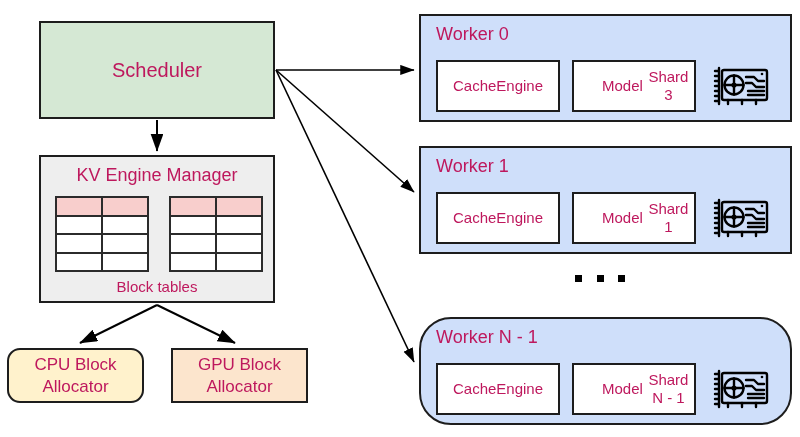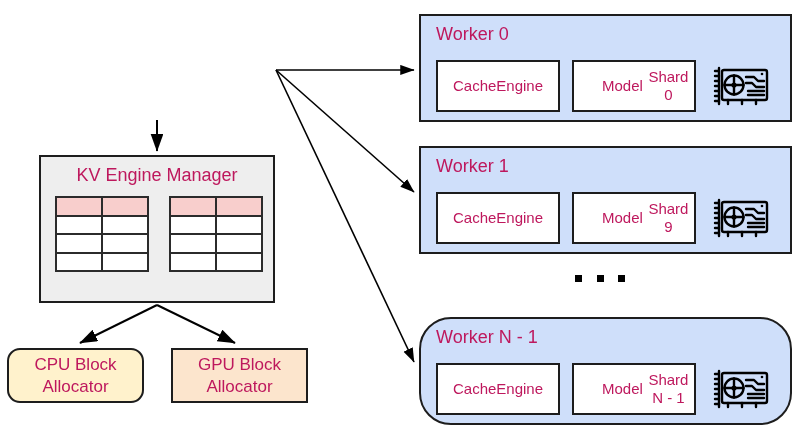--- a/index.html
+++ b/index.html
@@ -178,20 +178,23 @@
     left: 0; top: 0;
     width: 800px; height: 437px;
     pointer-events: none;
   }
 </style>
 </head>
 <body>
 
 <div id="diagram-root">
 
+  <div class="node" id="scheduler">
+    <span>Scheduler</span>
+  </div>
 
   <div class="node" id="kv-cache-manager">
     <div id="kv-title">KV Engine Manager</div>
 
     <div id="block-tables-wrap">
 
       <div class="block-table">
         <div class="bt-row filled">
           <div class="bt-cell"></div>
           <div class="bt-cell"></div>
@@ -224,20 +227,21 @@
           <div class="bt-cell"></div>
         </div>
         <div class="bt-row">
           <div class="bt-cell"></div>
           <div class="bt-cell"></div>
         </div>
       </div>
 
     </div>
 
+    <div id="block-tables-caption">Block tables</div>
   </div>
 
   <div class="node allocator" id="cpu-allocator">
     <span>CPU Block</span>
     <span>Allocator</span>
   </div>
 
   <div class="node allocator" id="gpu-allocator">
     <span>GPU Block</span>
     <span>Allocator</span>
@@ -245,21 +249,21 @@
 
   <div class="node worker" id="worker-0">
     <div class="worker-title">Worker 0</div>
     <div class="worker-inner">
       <div class="subbox">
         <span>Cache</span>
         <span>Engine</span>
       </div>
       <div class="subbox">
         <span>Model</span>
-        <span>Shard 0</span>
+        <span>Shard 3</span>
       </div>
       <div class="gpu-icon-wrap">
         <svg width="58" height="44" viewBox="0 0 58 44" fill="none" stroke="#000" stroke-width="2.4" stroke-linecap="round" stroke-linejoin="round">
           <path d="M7 4 V40"></path>
           <path d="M3 7 H7 M3 12 H7 M3 17 H7 M3 22 H7 M3 27 H7 M3 32 H7 M3 37 H7"></path>
           <rect x="10" y="6" width="45" height="30" rx="2"></rect>
           <circle cx="22" cy="21" r="9.5"></circle>
           <circle cx="22" cy="21" r="2.6" fill="#000" stroke="none"></circle>
           <path d="M22 11.5 V18.4 M22 23.6 V30.5 M12.5 21 H19.4 M24.6 21 H31.5"></path>
           <path d="M34 13 H42 L46 17 H52"></path>
@@ -275,21 +279,21 @@
 
   <div class="node worker" id="worker-1">
     <div class="worker-title">Worker 1</div>
     <div class="worker-inner">
       <div class="subbox">
         <span>Cache</span>
         <span>Engine</span>
       </div>
       <div class="subbox">
         <span>Model</span>
-        <span>Shard 9</span>
+        <span>Shard 1</span>
       </div>
       <div class="gpu-icon-wrap">
         <svg width="58" height="44" viewBox="0 0 58 44" fill="none" stroke="#000" stroke-width="2.4" stroke-linecap="round" stroke-linejoin="round">
           <path d="M7 4 V40"></path>
           <path d="M3 7 H7 M3 12 H7 M3 17 H7 M3 22 H7 M3 27 H7 M3 32 H7 M3 37 H7"></path>
           <rect x="10" y="6" width="45" height="30" rx="2"></rect>
           <circle cx="22" cy="21" r="9.5"></circle>
           <circle cx="22" cy="21" r="2.6" fill="#000" stroke="none"></circle>
           <path d="M22 11.5 V18.4 M22 23.6 V30.5 M12.5 21 H19.4 M24.6 21 H31.5"></path>
           <path d="M34 13 H42 L46 17 H52"></path>

